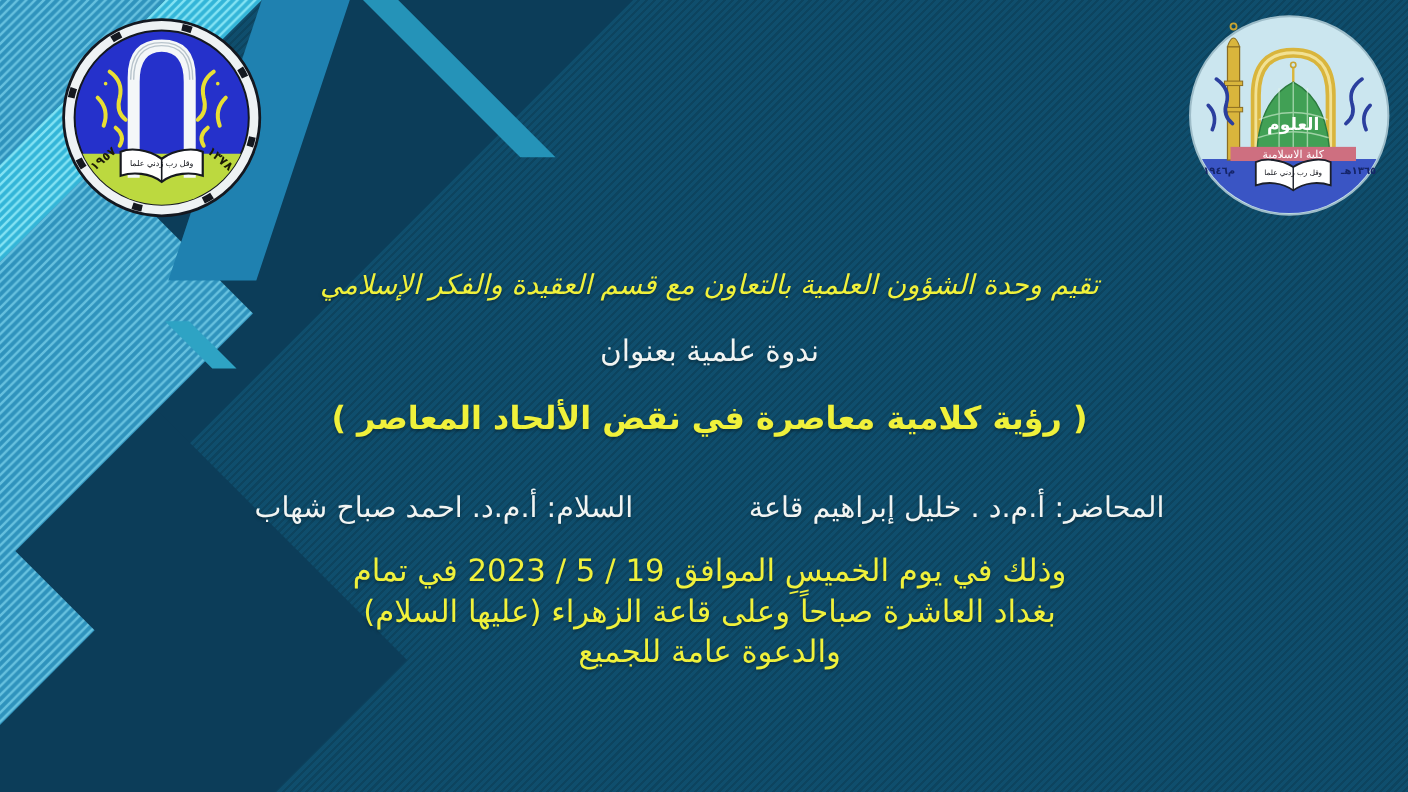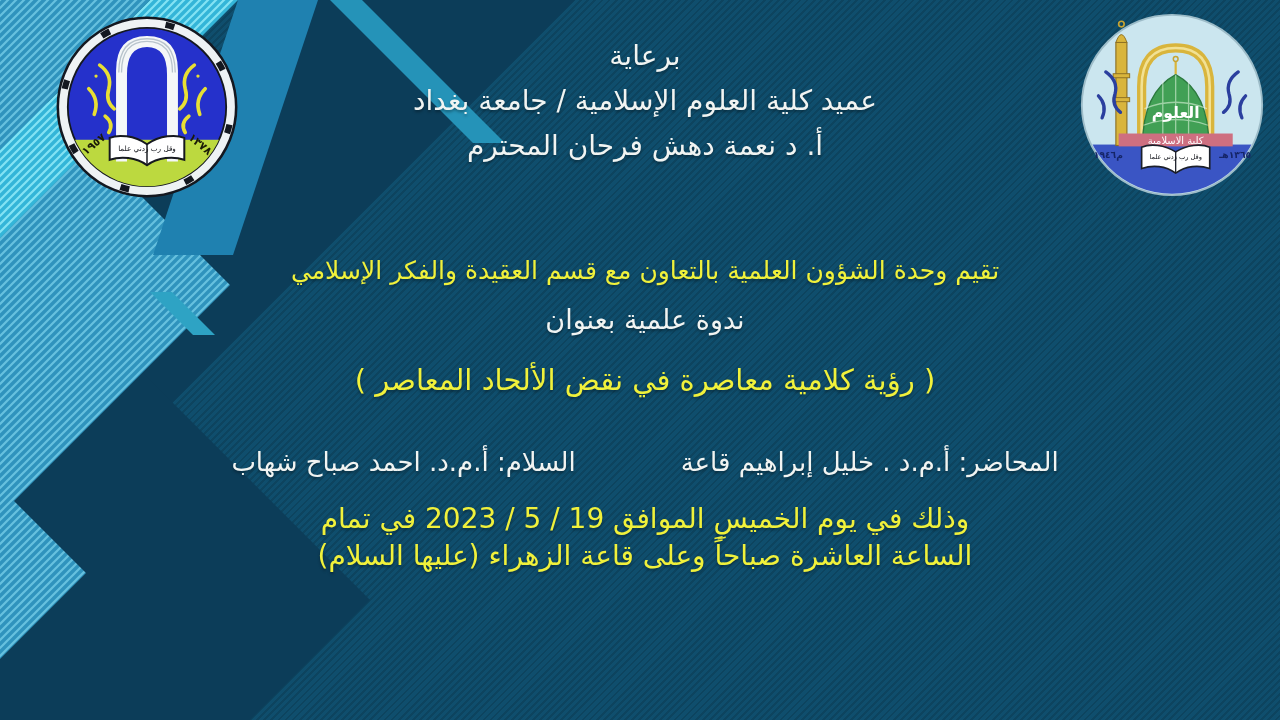--- a/index.html
+++ b/index.html
@@ -11,23 +11,23 @@
   }
   .decor{position:absolute;left:0;top:0;width:1280px;height:720px;}
   .logo{position:absolute;}
   .logo-left{left:56px;top:16px;width:182px;height:182px;}
   .logo-right{left:1080px;top:13px;width:184px;height:184px;}
   .txt{
     position:absolute;left:140px;right:130px;text-align:center;direction:rtl;
     color:#F1F4F2;text-shadow:0 2px 3px rgba(0,0,0,0.35);
   }
   .sponsor{top:33px;font-size:28px;line-height:45px;}
-  .organizer{top:256px;font-size:25px;}
+  .organizer{top:244px;font-size:25px;font-style:italic;}
   .intro{top:304px;font-size:27px;}
-  .title{top:363px;font-size:29px;}
+  .title{top:363px;font-size:29px;font-weight:bold;}
   .lecturers{top:447px;font-size:26px;display:flex;justify-content:center;gap:105px;}
   .details{top:500px;font-size:28px;line-height:37px;}
   .yellow{color:#F0F13B;}
 </style>
 </head>
 <body>
 
 <div class="slide">
 
   <svg class="decor" viewBox="0 0 1280 720" preserveAspectRatio="none">
@@ -135,35 +135,31 @@
       <path d="M90,45 q-5,5 -2,12"></path>
     </g>
 
     <g>
       <path d="M52,75.5 C46,71.5 38,71 33.5,73 L33.5,84.5 C39.5,82.5 46.5,83 52,87 C57.5,83 64.5,82.5 70.5,84.5 L70.5,73 C66,71 58,71.5 52,75.5 Z" fill="#FFFFFF" stroke="#1B1F2A" stroke-width="0.9"></path>
       <path d="M52,75.5 L52,87" stroke="#1B1F2A" stroke-width="0.7"></path>
       <text x="52" y="79.5" font-size="3.6" text-anchor="middle" fill="#101218">وقل رب زدني علما</text>
     </g>
   </svg>
 
-  <div class="txt sponsor">
-    <div>برعاية</div>
-    <div>عميد كلية العلوم الإسلامية / جامعة بغداد</div>
-    <div>أ. د نعمة دهش فرحان المحترم</div>
-  </div>
 
   <div class="txt organizer yellow">تقيم وحدة الشؤون العلمية بالتعاون مع قسم  العقيدة والفكر الإسلامي</div>
 
   <div class="txt intro">ندوة علمية بعنوان</div>
 
   <div class="txt title yellow">( رؤية كلامية معاصرة في نقض الألحاد المعاصر )</div>
 
   <div class="txt lecturers">
     <span>المحاضر: أ.م.د . خليل إبراهيم قاعة</span>
     <span>السلام: أ.م.د. احمد صباح شهاب</span>
   </div>
 
   <div class="txt details yellow">
     <div>وذلك في يوم الخميسِ  الموافق 19 / 5 / 2023 في تمام</div>
-    <div>الساعة العاشرة صباحاً وعلى قاعة الزهراء (عليها السلام)</div>
+    <div>بغداد العاشرة صباحاً وعلى قاعة الزهراء (عليها السلام)</div>
+    <div>والدعوة عامة للجميع</div>
   </div>
 
 </div>
 
 </body></html>

